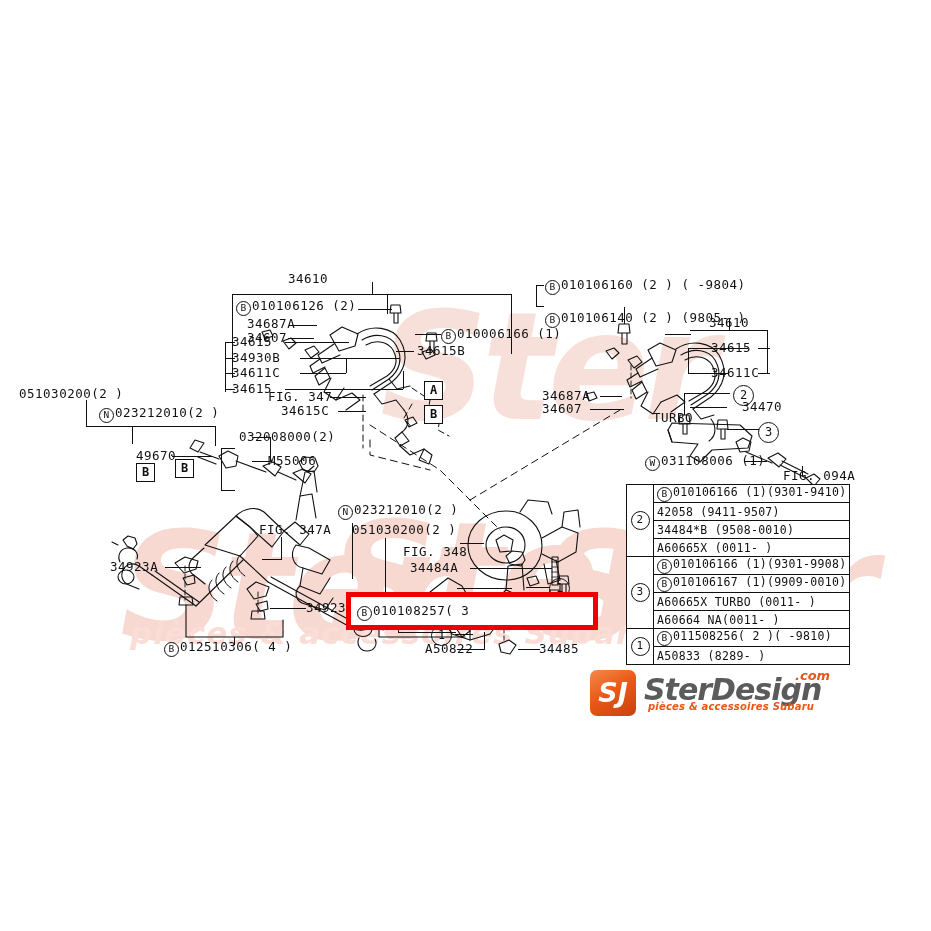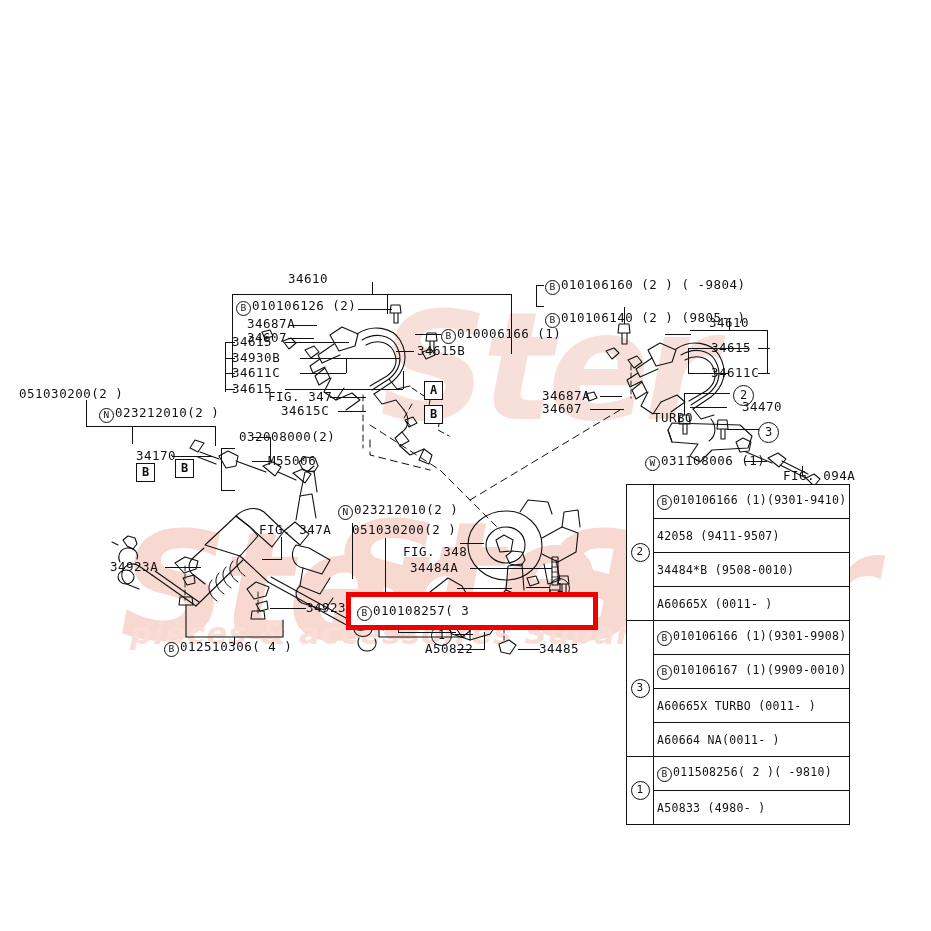--- a/index.html
+++ b/index.html
@@ -35,21 +35,21 @@
   .ln{position:absolute;background:#111;}
   .hl{height:1px;}
   .vl{width:1px;}
 
   
   #red-highlight{position:absolute;border:5px solid #ee0000;background:#fff;}
 
   
   #parts-table{position:absolute;border:1.4px solid #111;background:#fff;
       border-collapse:collapse;font-size:11.5px;color:#111;}
-  #parts-table td{border:1px solid #111;padding:8px 3px;height:17px;
+  #parts-table td{border:1px solid #111;padding:0 3px;height:17px;
       white-space:nowrap;letter-spacing:0.3px;}
   #parts-table td.grp{width:20px;text-align:center;border-right:1.4px solid #111;}
   .grpcirc{display:inline-block;width:17px;height:17px;border:1.2px solid #111;
       border-radius:50%;line-height:16px;font-size:11px;}
 
   
   #logo{position:absolute;left:590px;top:668px;width:262px;height:50px;}
   #logo .sq{position:absolute;left:0;top:2px;width:46px;height:46px;
       background:linear-gradient(150deg,#f58a4b 0%,#ea5a18 45%,#c8410c 100%);
       border-radius:7px;}
@@ -370,21 +370,21 @@
 
   <div class="lbl" style="left:542px;top:390px;">34687A</div>
   <div class="lbl" style="left:542px;top:403px;">34607</div>
   <div class="lbl" style="left:653px;top:412px;">TURBO</div>
   <div class="lbl" style="left:742px;top:401px;">34470</div>
   <div class="lbl" style="left:645px;top:455px;"><span class="cc">W</span><span>031108006 (1)</span></div>
   <div class="lbl" style="left:783px;top:470px;">FIG. 094A</div>
 
   <div class="lbl" style="left:19px;top:388px;">051030200(2 )</div>
   <div class="lbl" style="left:99px;top:407px;"><span class="cc">N</span><span>023212010(2 )</span></div>
-  <div class="lbl" style="left:136px;top:450px;">34170</div>
+  <div class="lbl" style="left:136px;top:450px;">49670</div>
   <div class="lbl" style="left:239px;top:431px;">032008000(2)</div>
   <div class="lbl" style="left:268px;top:455px;">M55006</div>
   <div class="lbl" style="left:259px;top:524px;">FIG. 347A</div>
   <div class="lbl" style="left:110px;top:561px;">34923A</div>
   <div class="lbl" style="left:306px;top:602px;">34923</div>
   <div class="lbl" style="left:164px;top:641px;"><span class="cc">B</span><span>012510306( 4 )</span></div>
 
   <div class="lbl" style="left:338px;top:504px;"><span class="cc">N</span><span>023212010(2 )</span></div>
   <div class="lbl" style="left:352px;top:524px;">051030200(2 )</div>
   <div class="lbl" style="left:403px;top:546px;">FIG. 348</div>
@@ -433,19 +433,27 @@
           <td>A60665X TURBO (0011-      )</td>
         </tr>
       <tr>
           <td>A60664  NA(0011-     )</td>
         </tr>
       <tr>
         <td class="grp" rowspan="2"><span class="grpcirc">1</span></td>
         <td><span class="cc">B</span><span>011508256( 2 )(     -9810)</span></td>
       </tr>
       <tr>
-          <td>A50833 (4980-      )</td>
+          <td>A50833 (8289-      )</td>
         </tr>
     </tbody>
   </table>
 
+  <div id="logo">
+    <div class="sq">
+        <span>SJ</span>
+      </div>
+    <div class="wordmark">SterDesign</div>
+    <div class="dotcom">.com</div>
+    <div class="tag">pièces &amp; accessoires Subaru</div>
+  </div>
 
 </div>
 
 </body></html>

